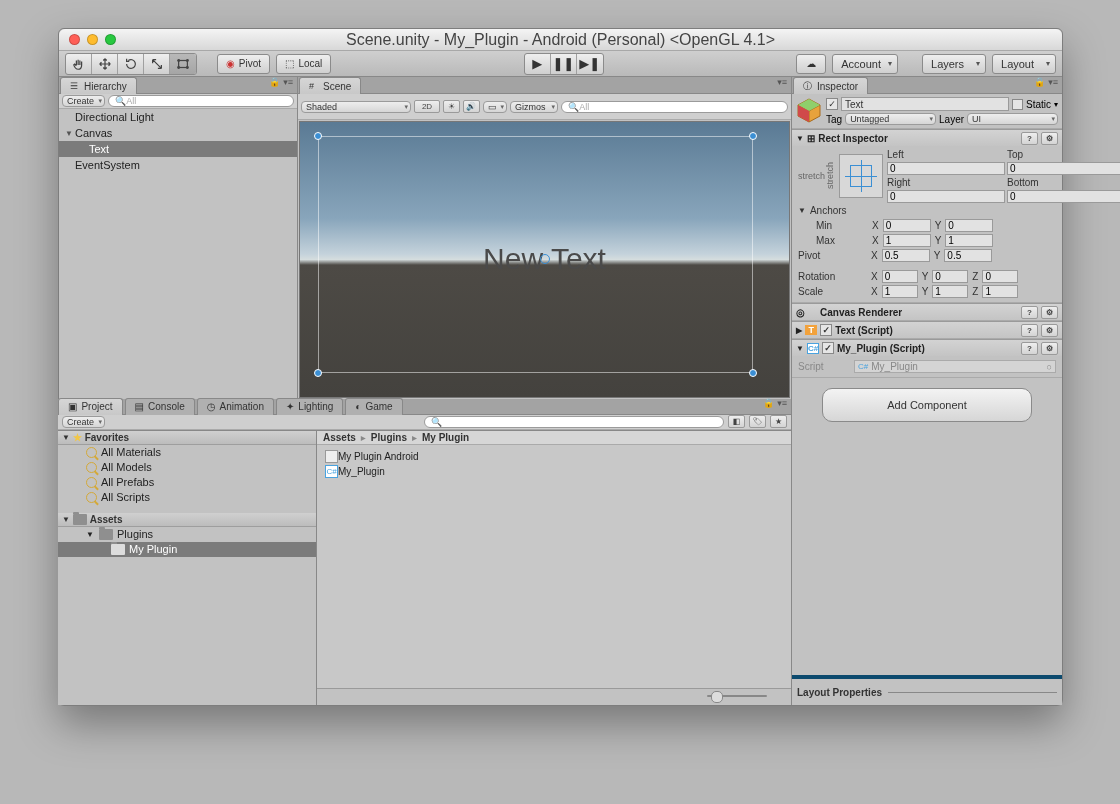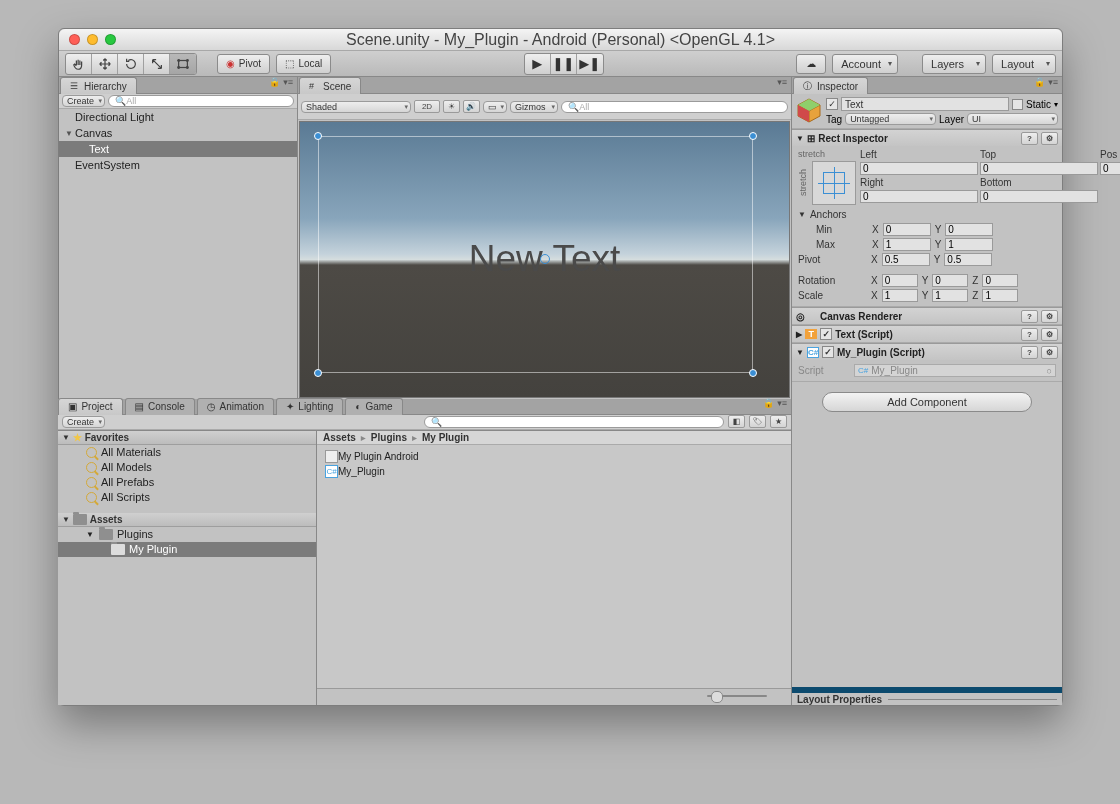--- a/index.html
+++ b/index.html
@@ -34,21 +34,21 @@
   .search{background:#fff;border:1px solid #9b9b9b;border-radius:8px;height:12px;flex:1;font-size:9px;padding:0 6px;color:#888;display:flex;align-items:center}
   .hier-list{flex:1;background:#c2c2c2;overflow:auto;font-size:11px}
   .hrow{height:16px;display:flex;align-items:center;padding-left:6px;color:#222}
   .hrow.indent1{padding-left:20px}
   .hrow.sel{background:#7b7b7b;color:#fff}
   .hrow .arr{width:10px;font-size:8px;color:#555}
   .scene-bar{height:26px;background:#cfcfcf;border-bottom:1px solid #aaa;display:flex;align-items:center;gap:3px;padding:0 3px;font-size:9px}
   .scene-view{flex:1;background:linear-gradient(#5a7a94 0%, #88a5bb 35%, #c4d2db 48%, #d5ddde 50%, #4d4a45 52%, #44423e 100%);position:relative;margin:1px;border:1px solid #777}
   .handle{position:absolute;width:8px;height:8px;border:1.5px solid #fff;background:#3b8fd4;border-radius:50%}
   .frame-line{position:absolute;border:1px solid rgba(255,255,255,0.5)}
-  .scene-text{position:absolute;left:50%;top:50%;transform:translate(-50%,-50%);font-size:37px;color:#4a4a4a;font-weight:300;white-space:nowrap}
+  .scene-text{position:absolute;left:50%;top:50%;transform:translate(-50%,-50%);font-size:30px;color:#4a4a4a;font-weight:300;white-space:nowrap}
   .center-handle{position:absolute;left:50%;top:50%;transform:translate(-50%,-50%);width:10px;height:10px;border:1.5px solid #3b8fd4;border-radius:50%}
   .project-tabs{height:16px;background:#a3a3a3;display:flex;align-items:flex-end;border-bottom:1px solid #888}
   .project-body{flex:1;display:flex;min-height:0;border-top:1px solid #888}
   .proj-left{width:259px;border-right:1px solid #888;background:#c2c2c2;font-size:11px;overflow:auto}
   .proj-right{flex:1;background:#c8c8c8;display:flex;flex-direction:column}
   .proj-header{height:14px;background:linear-gradient(#d0d0d0,#bcbcbc);border-bottom:1px solid #9e9e9e;display:flex;align-items:center;padding-left:4px;font-size:10px;font-weight:bold;color:#333}
   .proj-row{height:15px;display:flex;align-items:center;padding-left:16px;color:#222;gap:4px}
   .proj-row.ind1{padding-left:28px}.proj-row.ind2{padding-left:40px}
   .proj-row.sel{background:#7b7b7b;color:#fff}
   .star{color:#f2c744}
@@ -64,22 +64,22 @@
   .insp-name{flex:1;display:flex;flex-direction:column;gap:2px}
   .insp-name-row{display:flex;align-items:center;gap:3px;font-size:10px}
   .text-input{background:#e2e2e2;border:1px solid #9a9a9a;height:14px;flex:1;padding:0 3px;font-size:10px;color:#333}
   .checkbox{width:12px;height:12px;background:#e5e5e5;border:1px solid #888;display:inline-flex;align-items:center;justify-content:center;font-size:9px;color:#333}
   .comp{border-top:1px solid #9a9a9a;border-bottom:1px solid #aaa;background:#c2c2c2}
   .comp-head{height:16px;background:linear-gradient(#d3d3d3,#c4c4c4);display:flex;align-items:center;padding:0 4px;font-size:10px;font-weight:bold;color:#222;gap:3px}
   .comp-body{padding:3px 6px;font-size:10px;color:#333}
   .field-row{display:flex;align-items:center;height:15px;gap:4px}
   .field-label{min-width:52px}
   .num-input{background:#e2e2e2;border:1px solid #9a9a9a;height:13px;width:48px;padding:0 2px;font-size:10px}
-  .add-comp{margin:10px auto;width:210px;height:20px;background:linear-gradient(#f3f3f3,#d6d6d6);border:1px solid #8a8a8a;border-radius:10px;font-size:11px;color:#333;display:flex;align-items:center;justify-content:center}
-  .layout-props{height:18px;background:#c2c2c2;border-top:6px solid #0c4a6e;font-size:10px;font-weight:bold;color:#333;padding:0 5px;display:flex;align-items:center}
+  .add-comp{margin:10px auto;width:210px;height:34px;background:linear-gradient(#f3f3f3,#d6d6d6);border:1px solid #8a8a8a;border-radius:10px;font-size:11px;color:#333;display:flex;align-items:center;justify-content:center}
+  .layout-props{height:30px;background:#c2c2c2;border-top:4px solid #0c4a6e;font-size:10px;font-weight:bold;color:#333;padding:0 5px;display:flex;align-items:center}
   .rect-anchor-box{width:44px;height:44px;border:1px solid #9a9a9a;background:#d8d8d8;margin:2px;display:flex;align-items:center;justify-content:center}
   .rect-inner{width:22px;height:22px;border:1px solid #3b8fd4;position:relative}
   .rect-inner::before,.rect-inner::after{content:"";position:absolute;background:#3b8fd4}
   .rect-inner::before{left:-6px;right:-6px;top:50%;height:1px}
   .rect-inner::after{top:-6px;bottom:-6px;left:50%;width:1px}
   .vlabel{writing-mode:vertical-rl;transform:rotate(180deg);font-size:9px;color:#666;width:12px;text-align:center}
   .slider-thumb{position:absolute;bottom:4px;right:24px;width:60px;height:10px}
   .slider-thumb::before{content:"";position:absolute;left:0;right:0;top:4px;height:2px;background:#888;border-radius:1px}
   .slider-thumb::after{content:"";position:absolute;left:4px;top:0;width:10px;height:10px;background:#ddd;border:1px solid #888;border-radius:5px}
   .icon-gear{font-size:10px}
@@ -332,21 +332,21 @@
         <div class="comp-head">
           <span style="font-size:8px">▼</span>
           <span>⊞</span>
           <span>Rect Inspector</span>
           <span style="flex:1"></span>
           <span class="small-btn">?</span>
           <span class="small-btn icon-gear">⚙</span>
         </div>
         <div class="comp-body">
           <div style="display:flex;gap:2px">
-            <div style="display:flex;flex-direction:column;">
+            <div style="display:flex;flex-direction:row;align-items:center">
               <div style="font-size:9px;color:#666">stretch</div>
               <div style="display:flex;align-items:center">
                 <div class="vlabel">stretch</div>
                 <div class="rect-anchor-box">
                     <div class="rect-inner"></div>
                   </div>
               </div>
             </div>
             <div style="flex:1">
               <div style="display:grid;grid-template-columns:1fr 1fr 1fr;gap:2px;font-size:10px">

